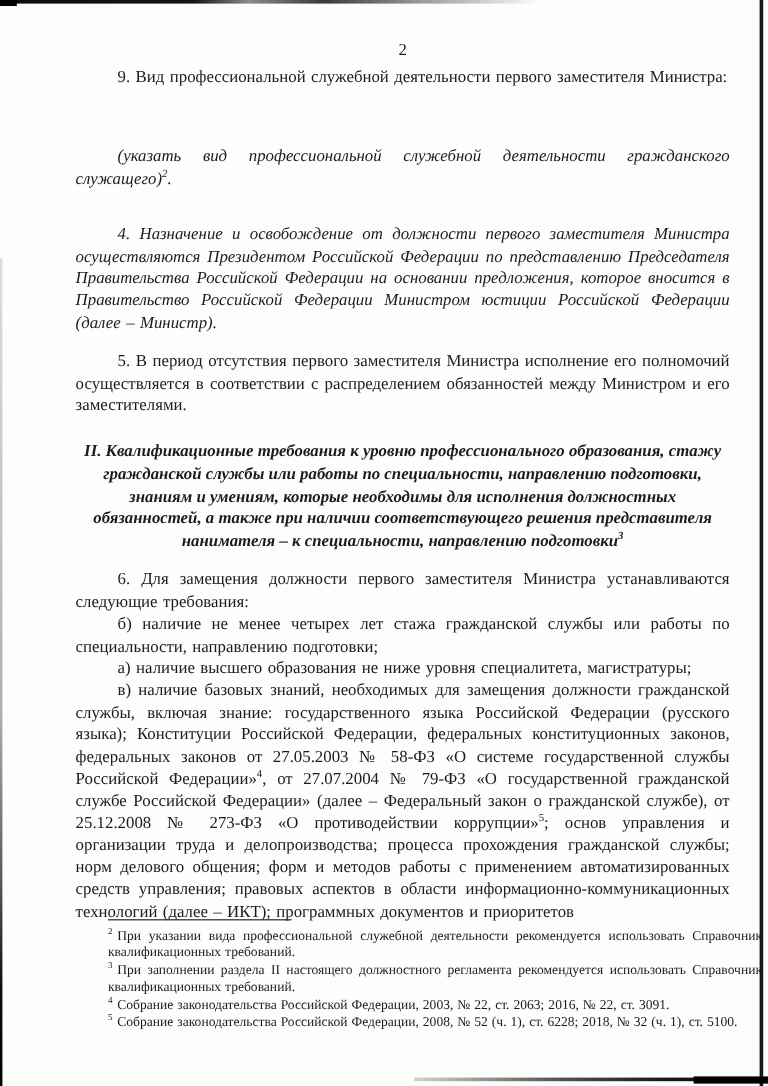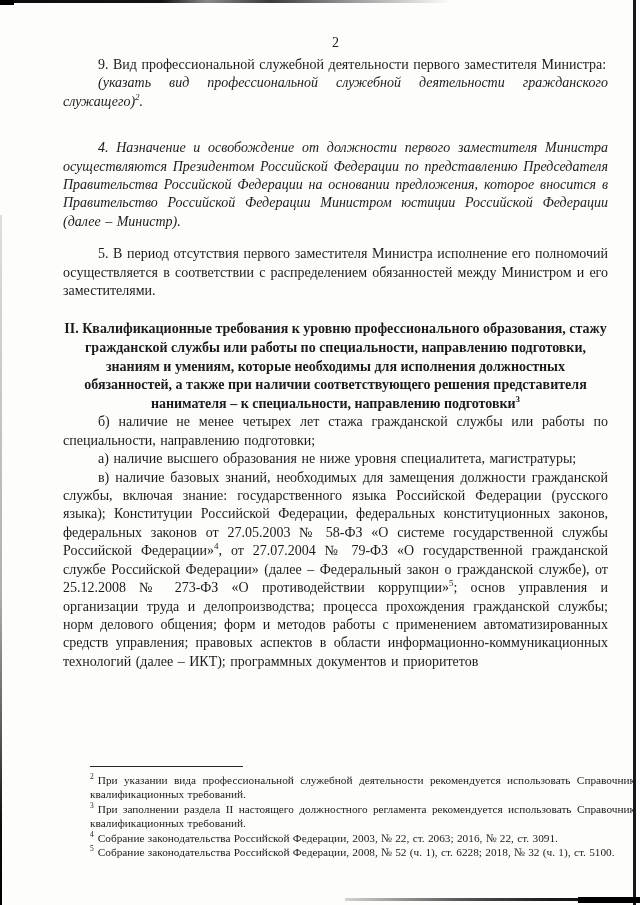--- a/index.html
+++ b/index.html
@@ -24,27 +24,28 @@
     margin:0;
     font-size:14px;
     line-height:18.4px;
     text-align:justify;
     text-indent:35px;
     word-spacing:1px;
   }
   .par.first { margin-top:4px; }
   .par.gap-blank { margin-top:28px;font-style:italic; }
   .par.gap-small { margin-top:14px; }
-  .italic { font-style:italic; }
+  .italic { font-style:italic;margin-top:48px; }
   .heading {
     margin:20px 0 0 0;
     font-size:14px; font-weight:bold;
     line-height:18.6px;
     text-align:center;
     text-indent:0;
+    font-style:italic;
   }
   sup.fnref {
     font-size:9px;
     line-height:0;
     vertical-align:super;
   }
   .footnotes {
     position:absolute; left:63px; top:766px; width:545px;margin-left:27px;
   }
   .fn-rule {
@@ -93,20 +94,21 @@
 
     <p class="par italic"><span>(указать вид профессиональной служебной деятельности гражданского служащего)</span><sup class="fnref">2</sup><span>.</span></p>
 
     <p class="par gap-blank">4. Назначение и освобождение от должности первого заместителя Министра осуществляются Президентом Российской Федерации по представлению Председателя Правительства Российской Федерации на основании предложения, которое вносится в Правительство Российской Федерации Министром юстиции Российской Федерации (далее – Министр).</p>
 
 
     <p class="par gap-small">5. В период отсутствия первого заместителя Министра исполнение его полномочий осуществляется в соответствии с распределением обязанностей между Министром и его заместителями.</p>
 
     <h2 class="heading"><span>II. Квалификационные требования к уровню профессионального образования, стажу гражданской службы или работы по специальности, направлению подготовки, знаниям и умениям, которые необходимы для исполнения должностных обязанностей, а также при наличии соответствующего решения представителя нанимателя – к специальности, направлению подготовки</span><sup class="fnref">3</sup></h2>
 
+    <p class="par gap-small">6. Для замещения должности первого заместителя Министра устанавливаются следующие требования:</p>
 
     <p class="par">б) наличие не менее четырех лет стажа гражданской службы или работы по специальности, направлению подготовки;</p>
 
     <p class="par">а) наличие высшего образования не ниже уровня специалитета, магистратуры;</p>
 
     <p class="par"><span>в) наличие базовых знаний, необходимых для замещения должности гражданской службы, включая знание: государственного языка Российской Федерации (русского языка); Конституции Российской Федерации, федеральных конституционных законов, федеральных законов от 27.05.2003 № 58-ФЗ «О системе государственной службы Российской Федерации»</span><sup class="fnref">4</sup><span>, от 27.07.2004 № 79-ФЗ «О государственной гражданской службе Российской Федерации» (далее – Федеральный закон о гражданской службе), от 25.12.2008 № 273-ФЗ «О противодействии коррупции»</span><sup class="fnref">5</sup><span>; основ управления и организации труда и делопроизводства; процесса прохождения гражданской службы; норм делового общения; форм и методов работы с применением автоматизированных средств управления; правовых аспектов в области информационно-коммуникационных технологий (далее – ИКТ); программных документов и приоритетов</span></p>
 
   </div>
 
   <div class="footnotes">

